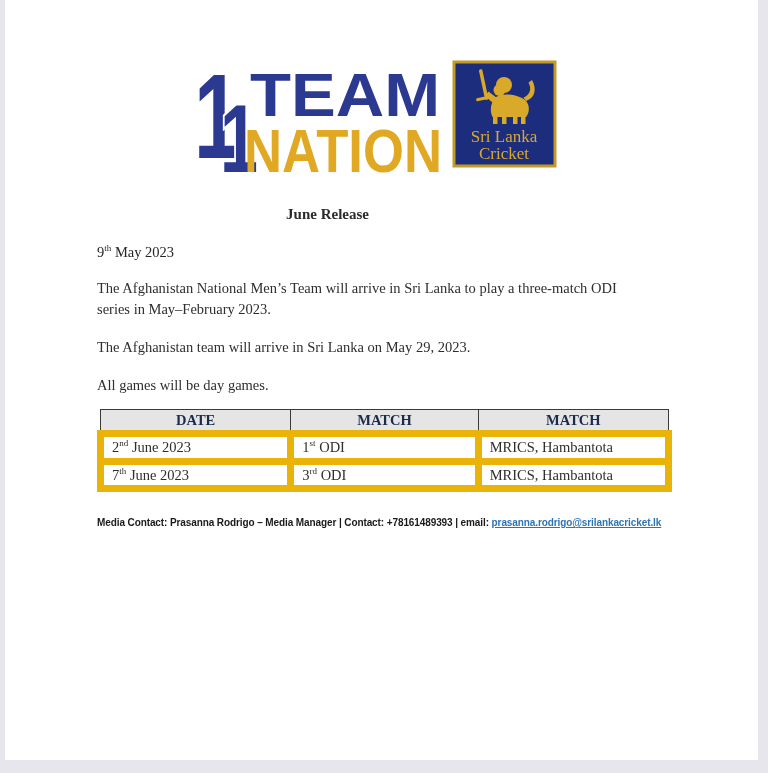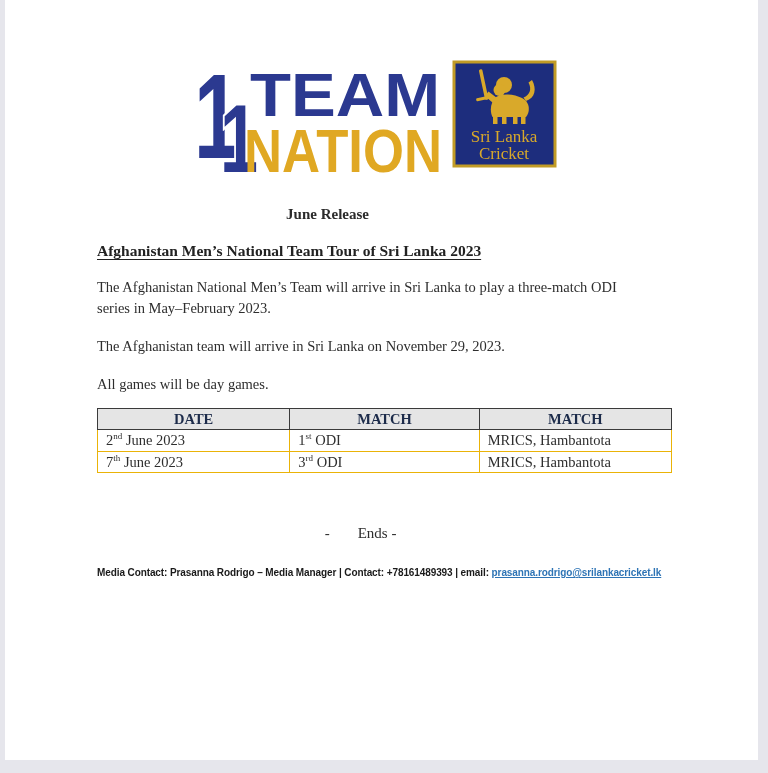--- a/index.html
+++ b/index.html
@@ -76,21 +76,21 @@
     background:#e5e5e5;
     color:#1c2b4a;
     font-weight:bold;
     font-size:14.5px;
     border:1px solid #3a3a3a;
     padding:1px 8px;
     text-align:center;
     line-height:18px;
   }
   table.schedule td{
-    border:1px solid #eab308;
+    border:7px solid #eab308;
     padding:1px 8px;
     line-height:18.5px;
     color:#2e2e2e;
   }
   col.c-date{width:33.5%;}
   col.c-match{width:33%;}
   col.c-venue{width:33.5%;}
   
   .ends-line{
     margin-top:52px;
@@ -145,25 +145,25 @@
         <rect x="69" y="55" width="4.5" height="9"></rect>
         <path d="M74,41 C83,38 85,29 80,20 L76.5,22.5 C80,29 78,35 71.5,37.5 Z"></path>
       </g>
       <text class="crest-word" x="52" y="82" font-size="17" fill="#d9a92a" text-anchor="middle">Sri Lanka</text>
       <text class="crest-word" x="52" y="99" font-size="17" fill="#d9a92a" text-anchor="middle">Cricket</text>
     </svg>
   </div>
 
   <div class="media-release">June Release</div>
 
+  <div class="date-line"><span>9</span><sup>th</sup><span> May 2023</span></div>
 
-  <div class="doc-title">Afghanistan Men’s National Team Tour of Sri Lanka 2023</div>
 
   <p class="para">The Afghanistan National Men’s Team will arrive in Sri Lanka to play a three-match ODI series in May–February 2023.</p>
-  <p class="para">The Afghanistan team will arrive in Sri Lanka on November 29, 2023.</p>
+  <p class="para">The Afghanistan team will arrive in Sri Lanka on May 29, 2023.</p>
   <p class="para">All games will be day games.</p>
 
   <table class="schedule">
     <colgroup>
         <col class="c-date">
         <col class="c-match">
         <col class="c-venue">
       </colgroup>
     <thead>
       <tr>
@@ -179,17 +179,16 @@
         <td>MRICS, Hambantota</td>
       </tr>
       <tr>
         <td><span>7</span><sup>th</sup><span> June 2023</span></td>
         <td><span>3</span><sup>rd</sup><span> ODI</span></td>
         <td>MRICS, Hambantota</td>
       </tr>
     </tbody>
   </table>
 
-  <div class="ends-line"><span class="ends-dash">-</span><span>Ends -</span></div>
 
   <div class="contact-line"><span>Media Contact: Prasanna Rodrigo – Media Manager | Contact: +78161489393 | email: </span><span class="email-link">prasanna.rodrigo@srilankacricket.lk</span></div>
 
 </div>
 
 </body></html>

